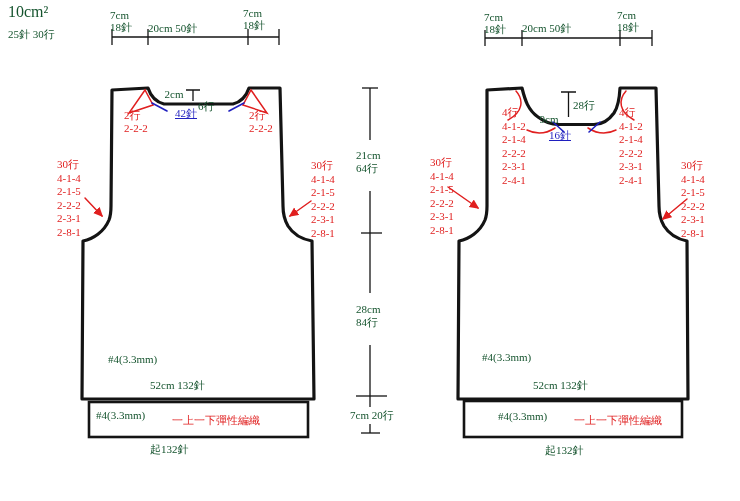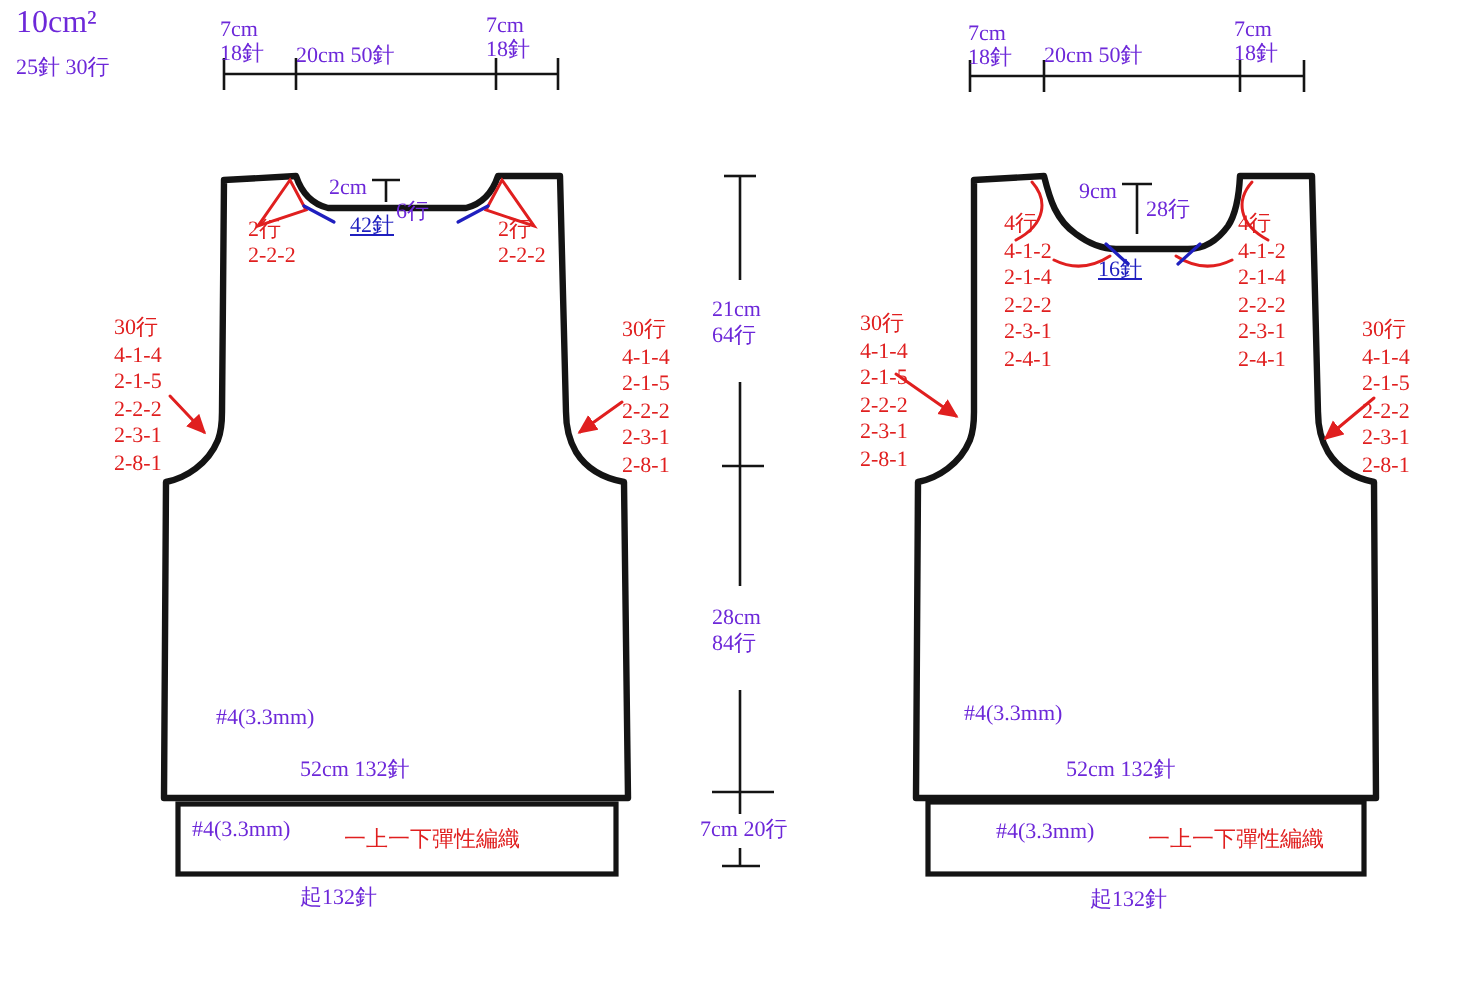--- a/index.html
+++ b/index.html
@@ -1,19 +1,19 @@
 <!DOCTYPE html>
 <html style="--outline: #141414; --annotation-red: #e01f1f; --annotation-blue: #1f1fbf;"><head>
 <meta charset="utf-8">
 <style>
   html,body { margin:0; padding:0; background:#ffffff; }
   #canvas { position:relative; width:740px; height:501px; background:#ffffff; overflow:hidden;
             font-family:"Liberation Serif","DejaVu Serif",serif; }
   #diagram-svg { position:absolute; left:0; top:0; }
-  .lbl { position:absolute; font-size:11px; line-height:12px; color:#6d28d9; white-space:pre-line; }
+  .lbl { position:absolute; font-size:11px; line-height:12px; color:#14532d; white-space:pre-line; }
   .ctr { text-align:left; }
   .rt  { text-align:center; }
   .big { font-size:16px; line-height:18px; }
   .red { color:var(--annotation-red,#e01f1f); }
   .blue{ color:var(--annotation-blue,#1f1fbf);text-decoration:underline; }
   .col { line-height:13.5px; }
   .col2{ line-height:13px; }
   .ol   { fill:none; stroke:var(--outline,#141414); stroke-width:3.2; stroke-linejoin:round; stroke-linecap:square; }
   .band { fill:none; stroke:var(--outline,#141414); stroke-width:2.6; }
   .dim  { fill:none; stroke:var(--outline,#141414); stroke-width:1.3; }
@@ -139,21 +139,21 @@
   <div class="lbl col2" style="left:356px; top:303px;">28cm
 84行</div>
   <div class="lbl" style="left:350px; top:409px;text-align:right;">7cm   20行</div>
 
   <div class="lbl ctr" style="left:484px; top:11px; width:40px;">7cm
 18針</div>
   <div class="lbl ctr" style="left:522px; top:22px; width:98px;">20cm   50針</div>
   <div class="lbl ctr" style="left:617px; top:9px; width:40px;">7cm
 18針</div>
 
-  <div class="lbl rt" style="left:536px; top:90px; width:26px;">9cm</div>
+  <div class="lbl rt" style="left:536px; top:113px; width:26px;">9cm</div>
   <div class="lbl" style="left:573px; top:99px;">28行</div>
   <div class="lbl ctr blue" style="left:549px; top:129px; width:38px;">16針</div>
 
   <div class="lbl red col" style="left:502px; top:106px;">4行
 4-1-2
 2-1-4
 2-2-2
 2-3-1
 2-4-1</div>
   <div class="lbl red col" style="left:619px; top:106px;">4行

